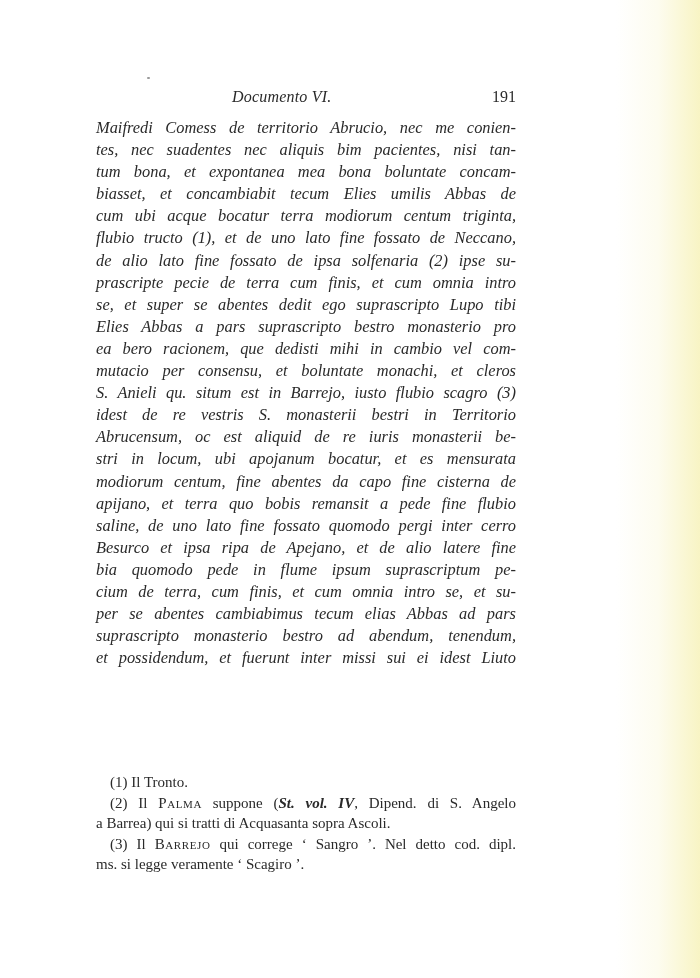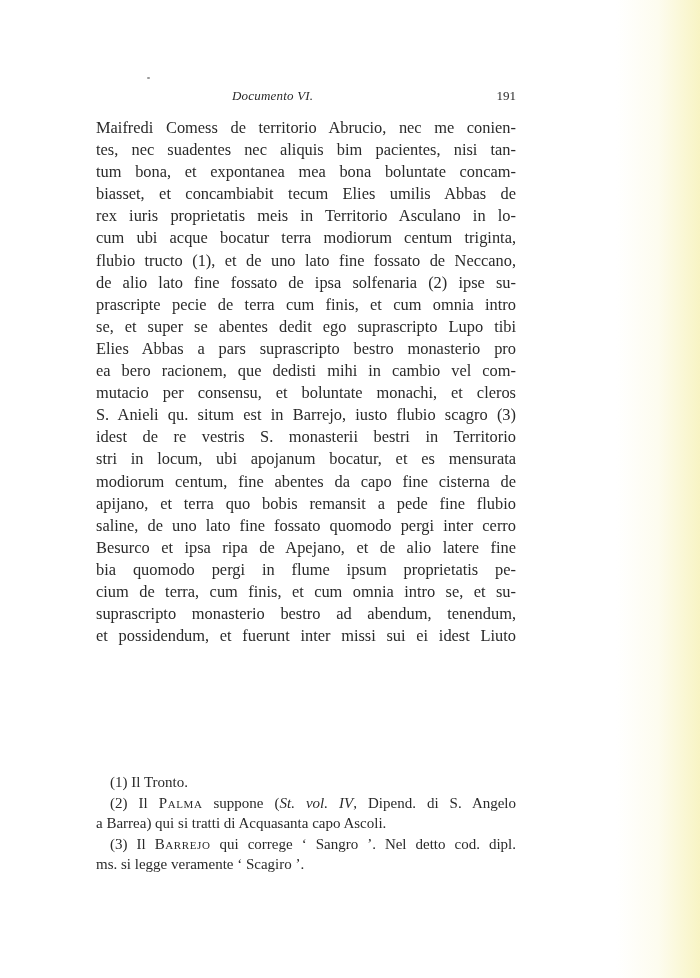--- a/index.html
+++ b/index.html
@@ -23,21 +23,21 @@
       height: 2px;
       background: #9a9a9a;
       border-radius: 1px;
     }
     .running-head {
       position: absolute;
       top: 88px;
       left: 96px;
       width: 420px;
       height: 22px;
-      font-size: 13px;
+      font-size: 16px;
     }
     .running-head .title {
       position: absolute;
       left: 136px;
       top: 0;
       font-style: italic;
       letter-spacing: 0.2px;
     }
     .running-head .folio {
       position: absolute;
@@ -51,20 +51,21 @@
       width: 420px;
       font-size: 16.4px;
       line-height: 22.1px;
     }
     .body-text .line {
       display: block;
       white-space: nowrap;
       text-align: justify;
       text-align-last: justify;
       height: 22.1px;
+      font-style: italic;
     }
     .body-text .line.last {
       text-align-last: justify;
     }
     .footnotes {
       position: absolute;
       top: 772px;
       left: 96px;
       width: 420px;
       font-size: 15px;
@@ -81,58 +82,60 @@
     .fn-line.justify {
       text-align: justify;
       text-align-last: justify;
     }
     .smallcaps {
       font-variant: small-caps;
       letter-spacing: 0.6px;
     }
     .ital {
       font-style: italic;
+      font-weight: bold;
     }
   </style>
 </head>
 <body>
 
 <div class="speck"></div>
 
 <div class="running-head">
   <span class="title">Documento VI.</span>
   <span class="folio">191</span>
 </div>
 
 <div class="body-text">
   <span class="line">Maifredi Comess de territorio Abrucio, nec me conien-</span>
   <span class="line">tes, nec suadentes nec aliquis bim pacientes, nisi tan-</span>
   <span class="line">tum bona, et expontanea mea bona boluntate concam-</span>
   <span class="line">biasset, et concambiabit tecum Elies umilis Abbas de</span>
-  <span class="line">rex iuris proprietatis meis in Territorio Asculano in lo-</span>
   <span class="line">cum ubi acque bocatur terra modiorum centum triginta,</span>
   <span class="line">flubio tructo (1), et de uno lato fine fossato de Neccano,</span>
   <span class="line">de alio lato fine fossato de ipsa solfenaria (2) ipse su-</span>
   <span class="line">prascripte pecie de terra cum finis, et cum omnia intro</span>
   <span class="line">se, et super se abentes dedit ego suprascripto Lupo tibi</span>
   <span class="line">Elies Abbas a pars suprascripto bestro monasterio pro</span>
   <span class="line">ea bero racionem, que dedisti mihi in cambio vel com-</span>
   <span class="line">mutacio per consensu, et boluntate monachi, et cleros</span>
   <span class="line">S. Anieli qu. situm est in Barrejo, iusto flubio scagro (3)</span>
   <span class="line">idest de re vestris S. monasterii bestri in Territorio</span>
+  <span class="line">Abrucensum, oc est aliquid de re iuris monasterii be-</span>
   <span class="line">stri in locum, ubi apojanum bocatur, et es mensurata</span>
   <span class="line">modiorum centum, fine abentes da capo fine cisterna de</span>
   <span class="line">apijano, et terra quo bobis remansit a pede fine flubio</span>
   <span class="line">saline, de uno lato fine fossato quomodo pergi inter cerro</span>
   <span class="line">Besurco et ipsa ripa de Apejano, et de alio latere fine</span>
-  <span class="line">bia quomodo pergi in flume ipsum proprietatis pe-</span>
+  <span class="line">bia quomodo pede in flume ipsum suprascriptum pe-</span>
   <span class="line">cium de terra, cum finis, et cum omnia intro se, et su-</span>
+  <span class="line">per se abentes cambiabimus tecum elias Abbas ad pars</span>
   <span class="line">suprascripto monasterio bestro ad abendum, tenendum,</span>
   <span class="line last">et possidendum, et fuerunt inter missi sui ei idest Liuto</span>
 </div>
 
 <div class="footnotes">
   <span class="fn-line indent"><span>(1)</span> <span>Il Tronto.</span></span>
   <span class="fn-line indent justify"><span>(2)</span> <span>Il</span> <span class="smallcaps">Palma</span> <span>suppone (</span><span class="ital">St. vol. IV</span><span>, Dipend. di S. Angelo</span></span>
-  <span class="fn-line">a Barrea) qui si tratti di Acquasanta capo Ascoli.</span>
+  <span class="fn-line">a Barrea) qui si tratti di Acquasanta sopra Ascoli.</span>
   <span class="fn-line indent justify"><span>(3)</span> <span>Il</span> <span class="smallcaps">Barrejo</span> <span>qui correge ‘ Sangro ’. Nel detto cod. dipl.</span></span>
   <span class="fn-line">ms. si legge veramente ‘ Scagiro ’.</span>
 </div>
 
 </body></html>

